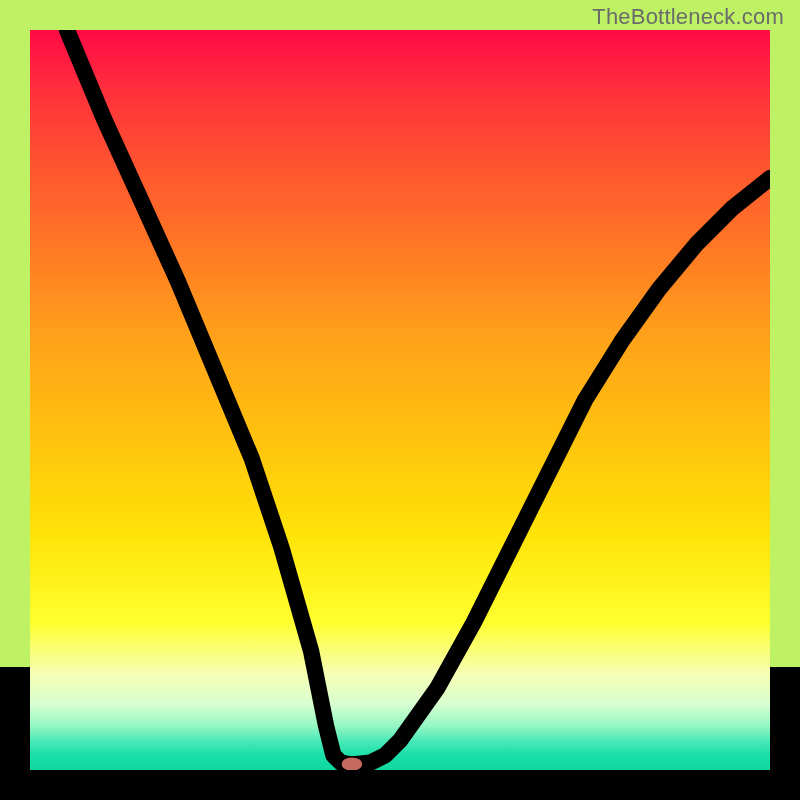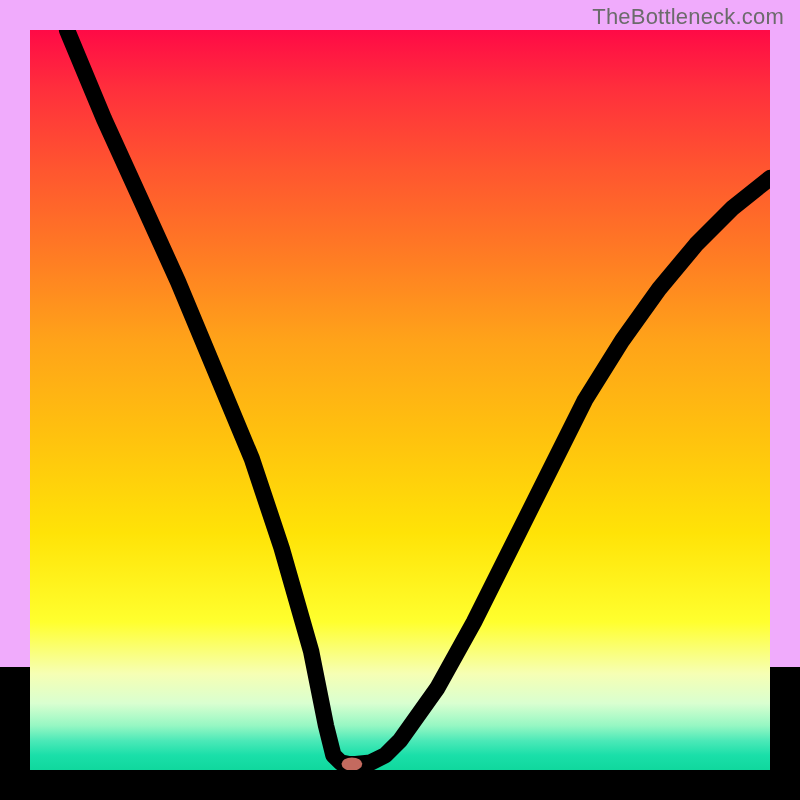--- a/index.html
+++ b/index.html
@@ -8,21 +8,21 @@
     width: 800px;
     height: 800px;
     background: #000;
     font-family: Arial, Helvetica, sans-serif;
     overflow: hidden;
   }
   .frame {
     position: relative;
     width: 800px;
     height: 667px;
-    background: #f0abfc;
+    background: #bef264;
   }
   .watermark {
     position: absolute;
     top: 4px;
     right: 16px;
     color: #6b6b6b;
     font-size: 22px;
     font-weight: 500;
     letter-spacing: 0.2px;
     z-index: 5;

